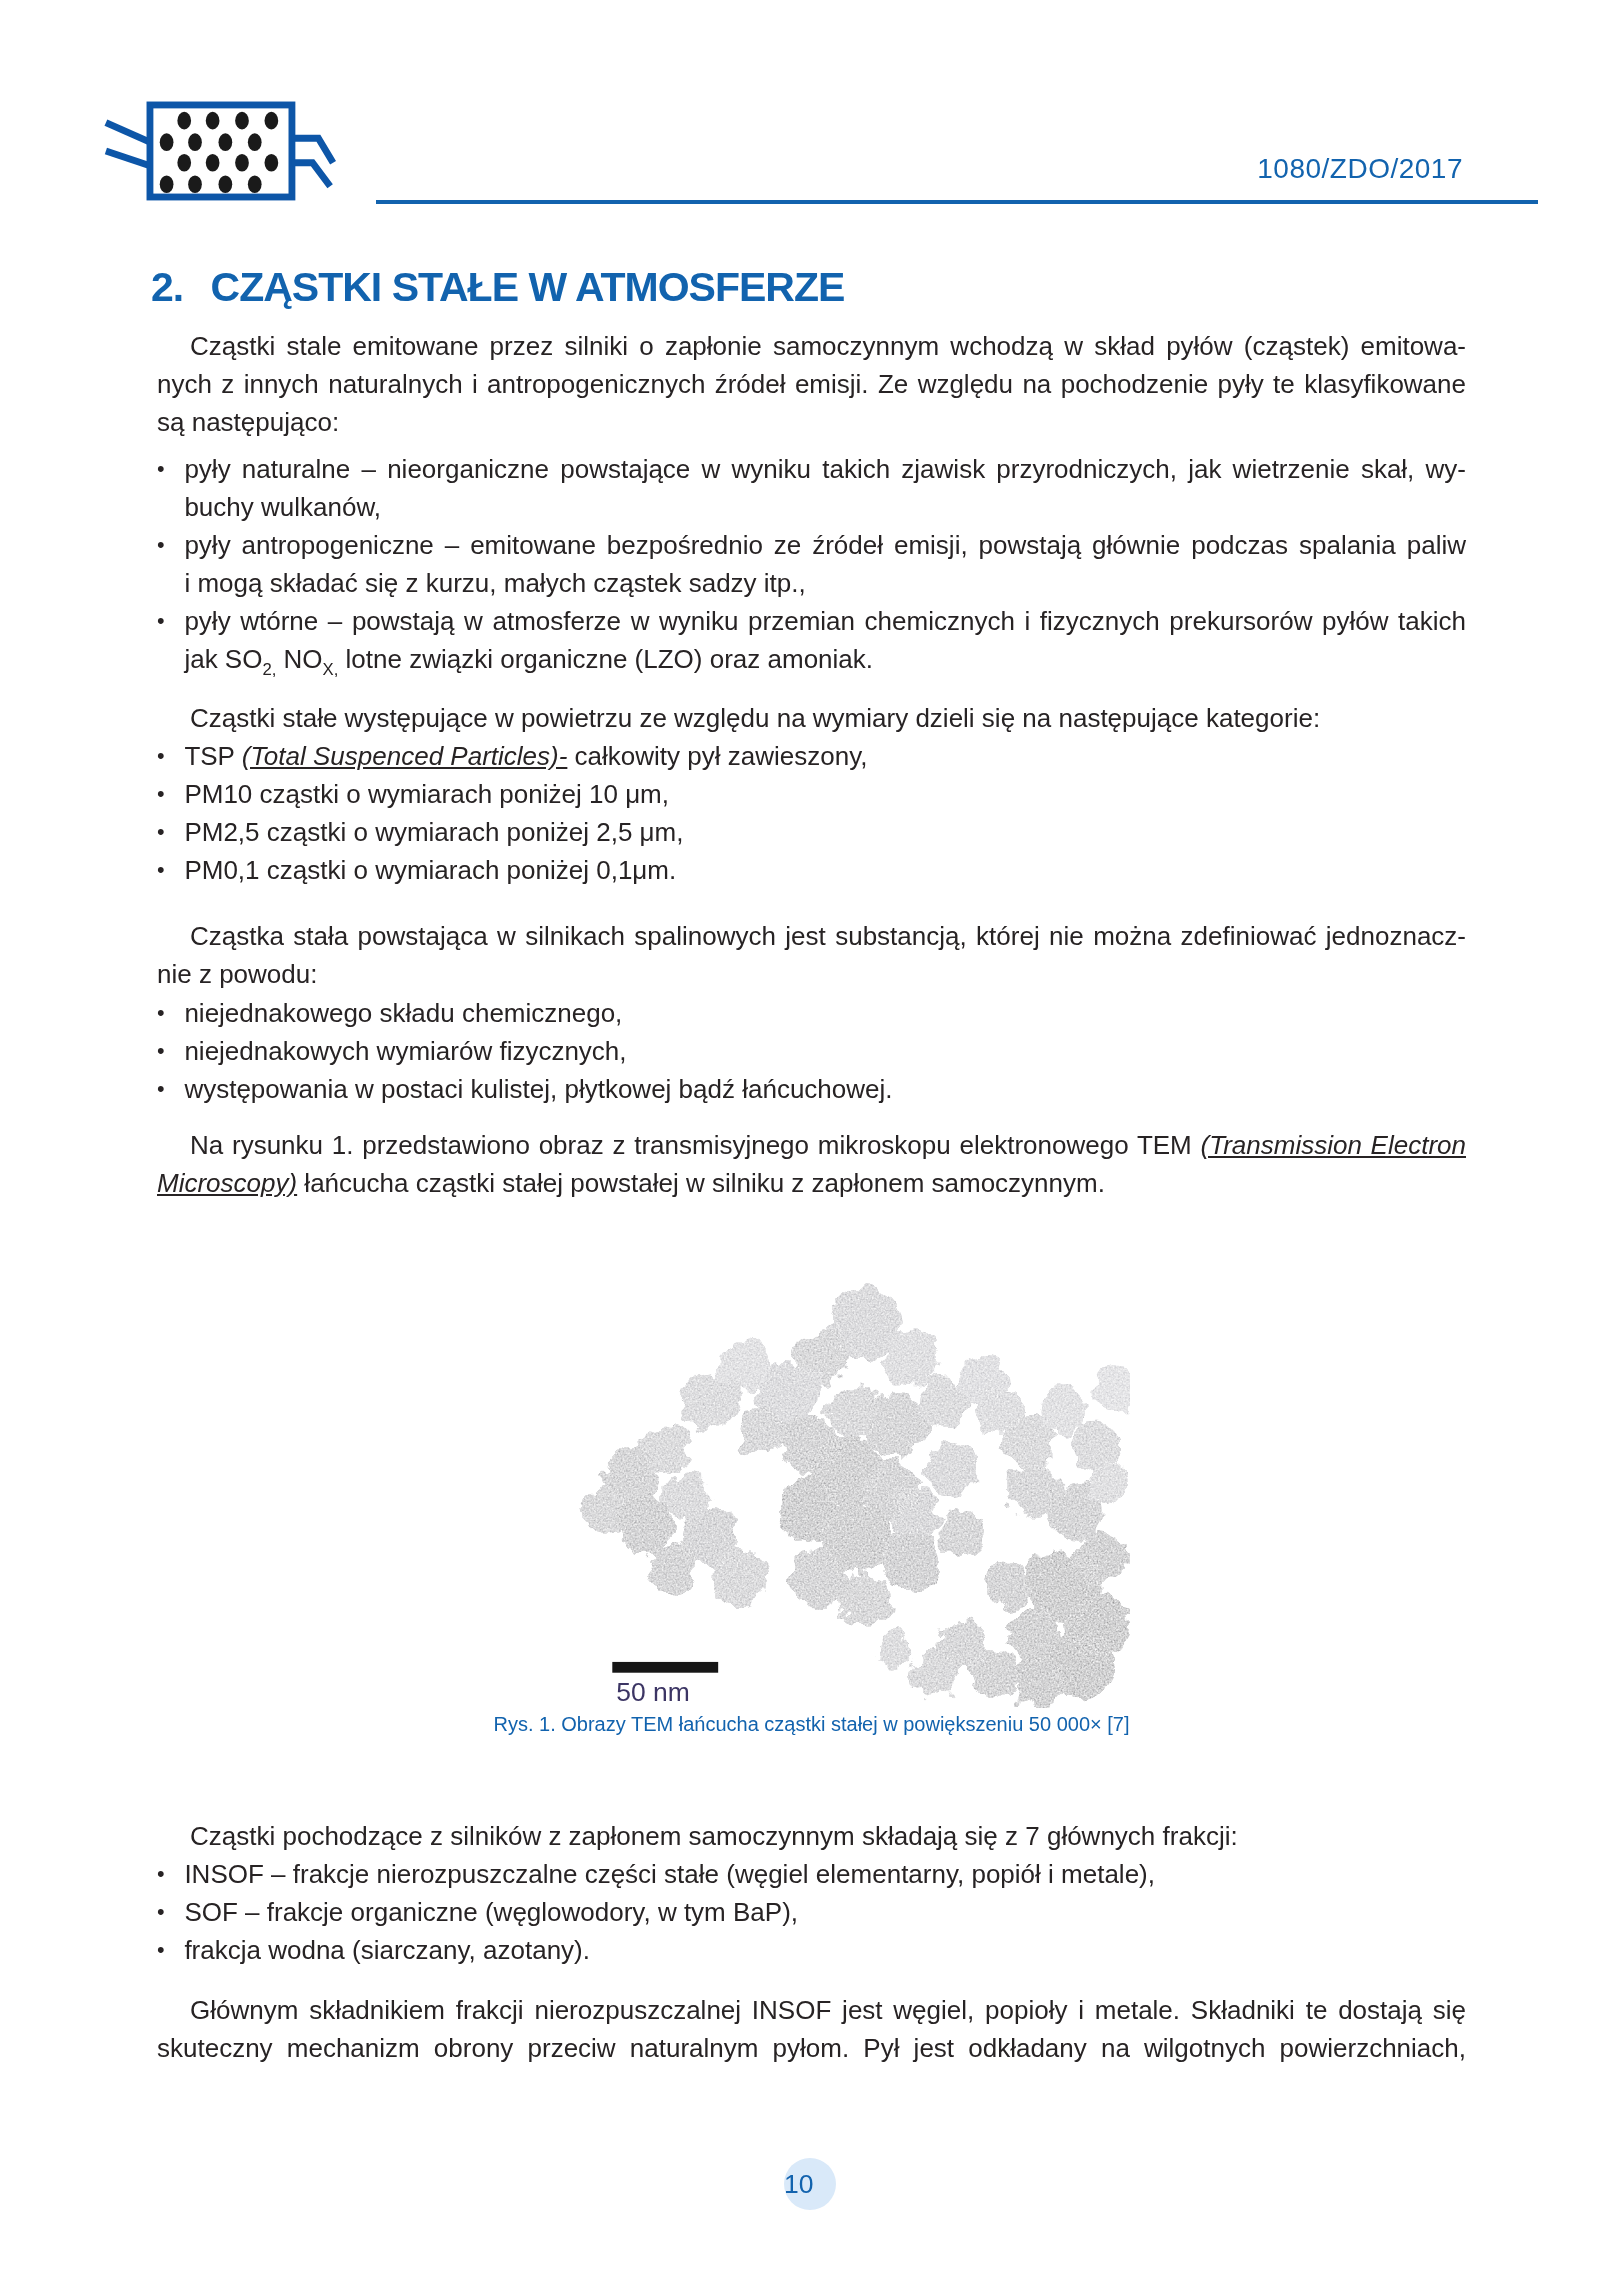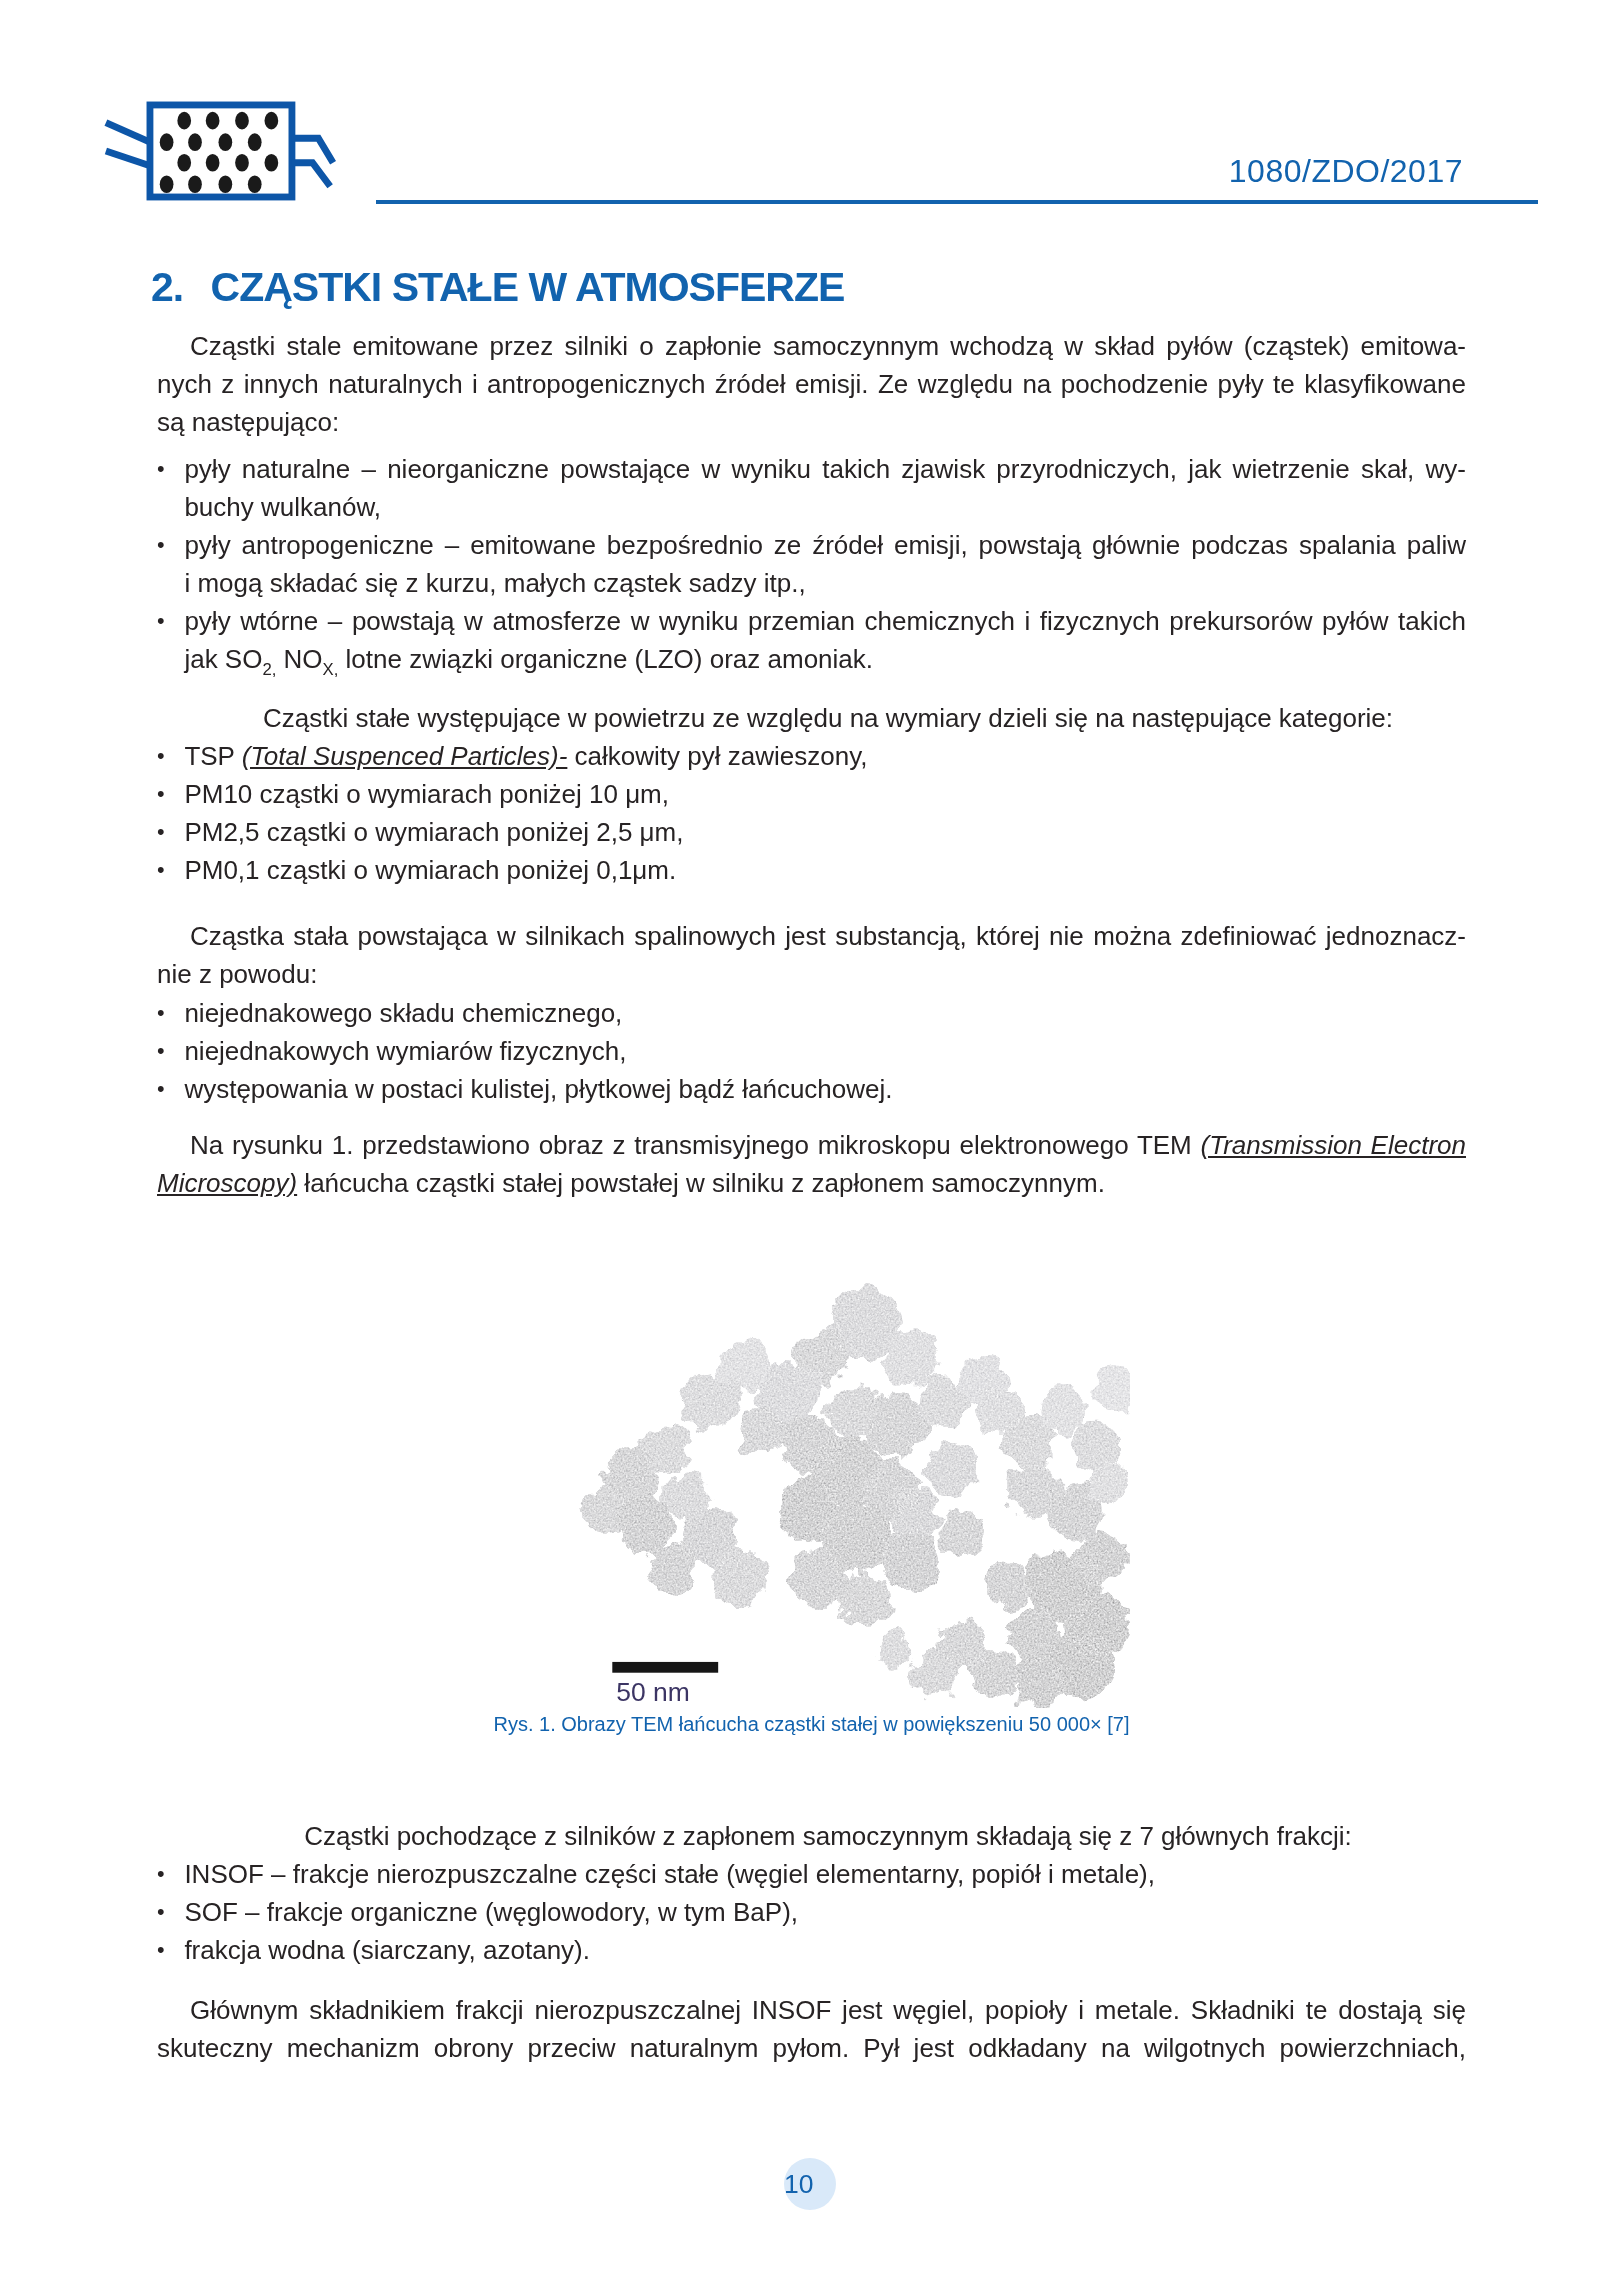--- a/index.html
+++ b/index.html
@@ -2,31 +2,31 @@
 <html><head>
 <meta charset="utf-8">
 <style>
   html,body{margin:0;padding:0;background:#ffffff;}
   .page{
     position:relative;width:1620px;height:2292px;background:#fff;
     font-family:"Liberation Sans","DejaVu Sans",sans-serif;color:#272324;overflow:hidden;
   }
   
   .logo{position:absolute;left:101px;top:91px;}
-  .doc-number{position:absolute;top:153px;right:157px;font-size:32px;color:#1263ae;letter-spacing:0.5px;}
+  .doc-number{position:absolute;top:153px;right:157px;font-size:28px;color:#1263ae;letter-spacing:0.5px;}
   .header-rule{position:absolute;left:376px;top:200px;width:1162px;height:3.9px;background:#1263ae;}
   
   .section-heading{position:absolute;left:151px;top:264px;margin:0;font-size:41px;line-height:46px;
     font-weight:700;color:#1263ae;letter-spacing:-1px;white-space:nowrap;}
   .section-number{margin-right:27.4px;}
   
   .blk{position:absolute;left:157px;width:1309px;font-size:26px;line-height:38px;}
   .ln{white-space:nowrap;}
   .just{text-align-last:justify;}
-  .fi{text-indent:33px;text-align:center;}
+  .fi{text-indent:33px;}
   .it{font-style:italic;text-decoration:underline;}
   .sub{font-size:16.7px;vertical-align:-6.9px;}
   .bullet{display:flex;}
   .bdot{flex:0 0 27.4px;font-size:21.6px;line-height:38px;color:#272324;}
   .btext{flex:1 1 auto;min-width:0;}
   
   .tem-figure{position:absolute;left:571px;top:1262px;margin:0;width:559px;height:446px;}
   .caption{position:absolute;left:157px;top:1713px;width:1309px;text-align:center;font-size:20px;color:#1263ae;}
   .scaletxt{font-family:"Liberation Sans","DejaVu Sans",sans-serif;font-size:27px;fill:#3c3564;}
   

